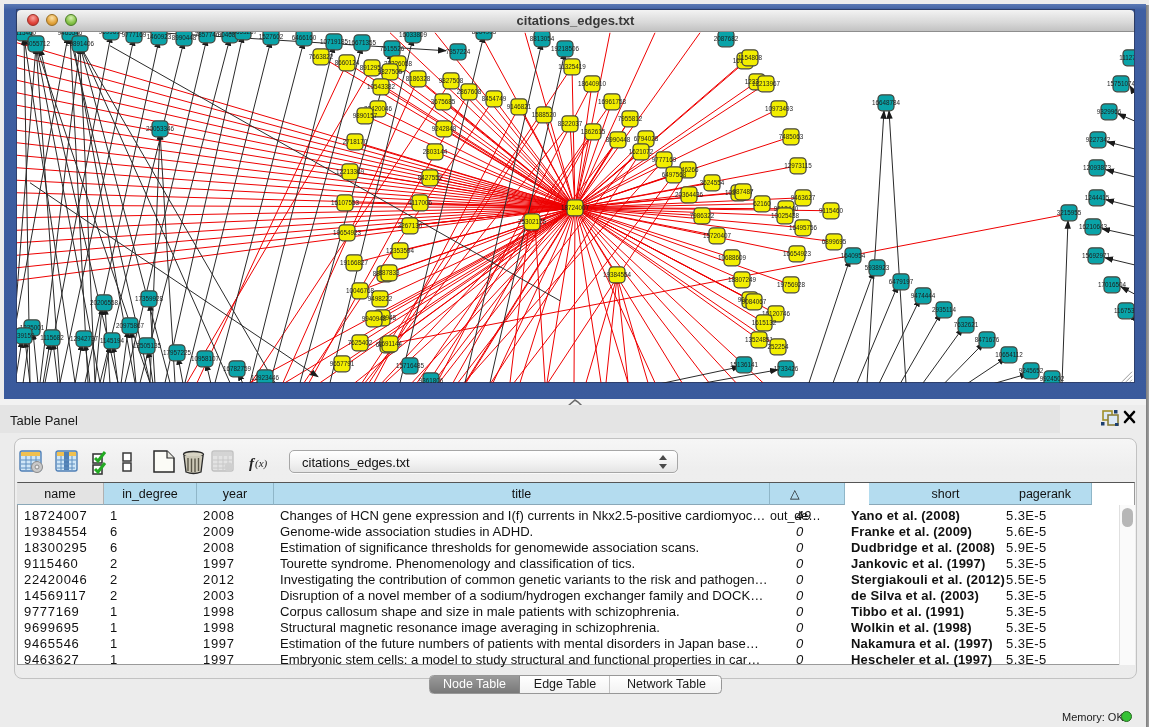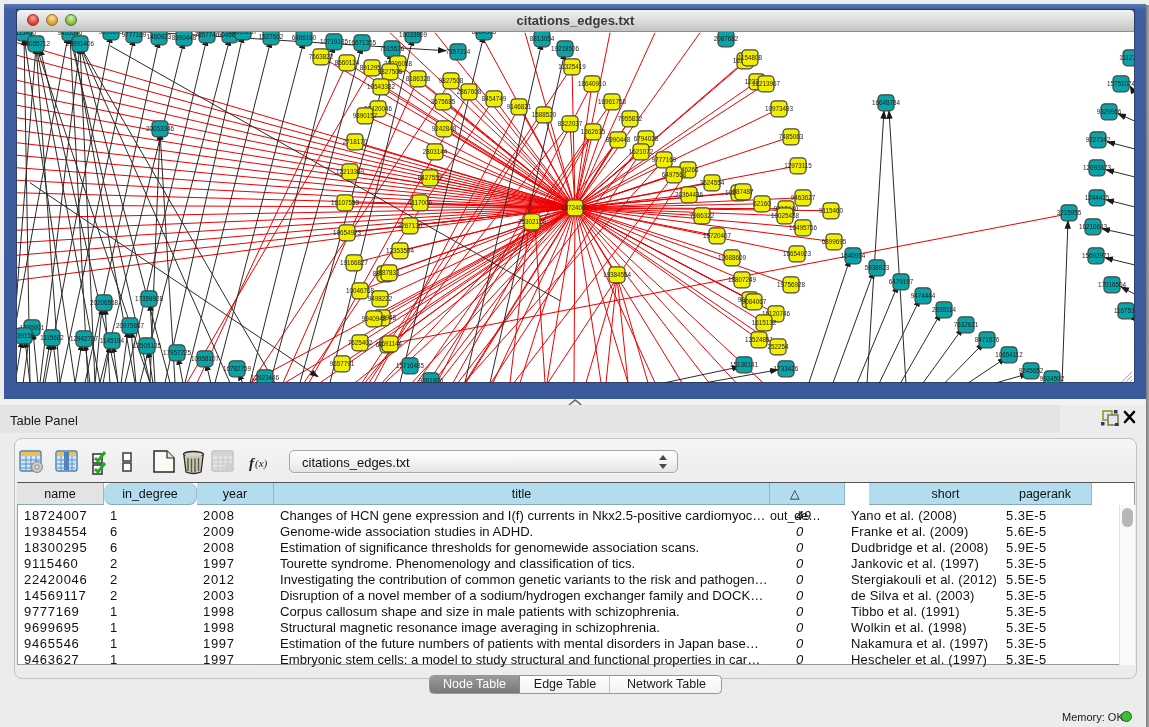--- a/index.html
+++ b/index.html
@@ -22,21 +22,21 @@
 #combo { position:absolute; left:289px; top:450px; width:389px; height:23px; border:1px solid #a6a6a6;
   border-radius:5px; background:linear-gradient(#ffffff,#f1f1f1 60%,#e4e4e4); box-shadow:0 1px 0 rgba(255,255,255,.7);}
 #combo span { position:absolute; left:12px; top:4px; font-size:13px; color:#111; }
 #table { position:absolute; left:17px; top:482px; width:1118px; height:183px; background:#ffffff;
   border:1px solid #9a9a9a; border-top:1px solid #555; }
 .hcell { position:absolute; top:483px; height:22px; background:#b4dcef; border-right:1px solid #8fb6c8;
   border-bottom:1px solid #8aa8b8; font-size:12.5px; color:#111; text-align:center; line-height:22px; }
 .trow { position:absolute; height:16px; font-size:13px; color:#111; white-space:nowrap; }
 .trow span { position:absolute; top:3px; }
 .c0 { left:24px; letter-spacing:0.7px; } .c1 { left:110px; letter-spacing:0.7px; } .c2 { left:203px; letter-spacing:0.7px; } .c3 { left:280px; font-size:13.1px; max-width:489px; overflow:hidden; display:inline-block; }
-.c4 { left:796px; letter-spacing:0.5px;font-style:italic; } .c5 { left:851px; letter-spacing:0.2px; } .c6 { left:1006px; letter-spacing:0.4px; }
+.c4 { left:796px; letter-spacing:0.5px;font-style:italic; } .c5 { left:851px; letter-spacing:0.2px;font-weight:bold; } .c6 { left:1006px; letter-spacing:0.4px; }
 #vscroll { position:absolute; left:1119px; top:505px; width:16px; height:160px; background:#fafafa; border-left:1px solid #e0e0e0; }
 #vthumb { position:absolute; left:1121.5px; top:508px; width:11px; height:19px; border-radius:6px; background:#b7b7b7; }
 #tabs { position:absolute; left:429px; top:675px; width:293px; height:19px; border:1px solid #979797;
   border-radius:4.5px; background:linear-gradient(#ffffff,#f2f2f2); font-size:12.5px;padding-left:28px; }
 #tabs div { position:absolute; top:0; height:17px; line-height:17px; text-align:center; color:#1a1a1a; }
 #tabsel { left:0; width:90px; border-radius:3.5px 0 0 3.5px; background:linear-gradient(#9a9a9a,#787878); color:#fff !important;
   border-right:1px solid #888; }
 #tab2 { left:91px; width:89px; border-right:1px solid #c2c2c2; }
 #tab3 { left:181px; width:111px; }
 #mem { position:absolute; left:1062px; top:711px; font-size:11px; color:#1a1a1a; }
@@ -653,21 +653,21 @@
 </svg>
 <div id="combo">
     <span>citations_edges.txt</span>
  <svg width="12" height="17" style="position:absolute;right:8px;top:3px">
   <path d="M2,6 L6,1 L10,6 Z" fill="#4a4a4a"></path>
       <path d="M2,10 L6,15 L10,10 Z" fill="#4a4a4a"></path>
     </svg>
 </div>
 <div id="table"></div>
 <div class="hcell" style="left:17px;width:87px;background:#e3e3e3;border-right:1px solid #b0b0b0;">name</div>
-<div class="hcell" style="left:104px;width:93px;border-radius:8px;">in_degree</div>
+<div class="hcell" style="left:104px;width:93px;">in_degree</div>
 <div class="hcell" style="left:197px;width:77px;">year</div>
 <div class="hcell" style="left:274px;width:496px;">title</div>
 <div class="hcell" style="left:770px;width:75px;text-align:left;"><span style="margin-left:20px;">△ out_de…</span></div>
 <div class="hcell" style="left:869px;width:154px;">short</div>
 <div class="hcell" style="left:999px;width:93px;">pagerank</div>
 <div class="trow" style="top:505px">
 <span class="c0">18724007</span>
     <span class="c1">1</span>
     <span class="c2">2008</span>
     <span class="c3">Changes of HCN gene expression and I(f) currents in Nkx2.5-positive cardiomyoc…</span>

